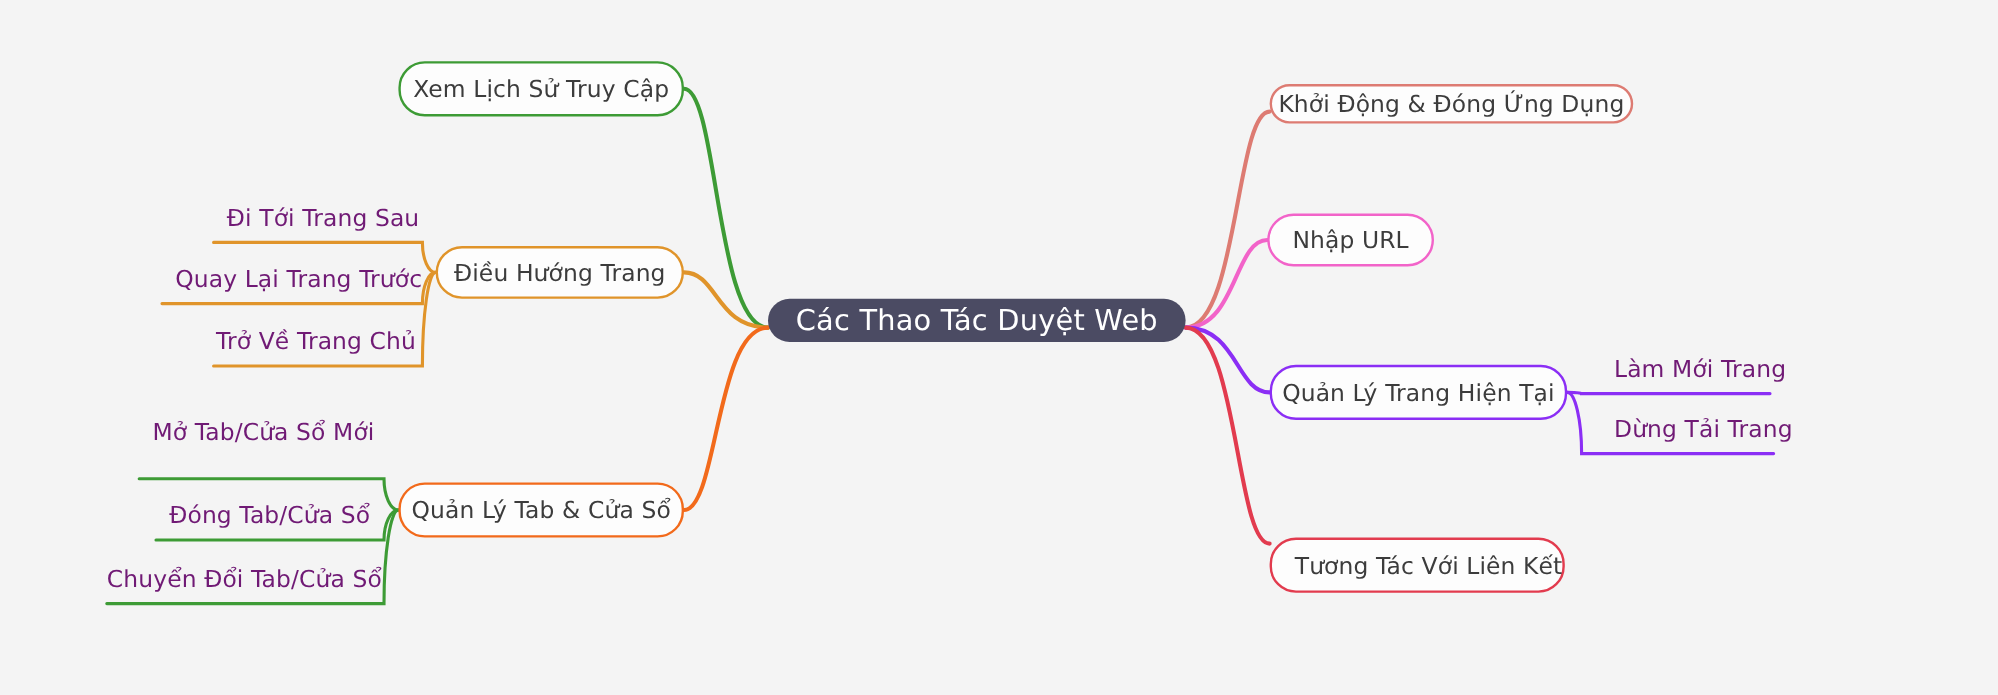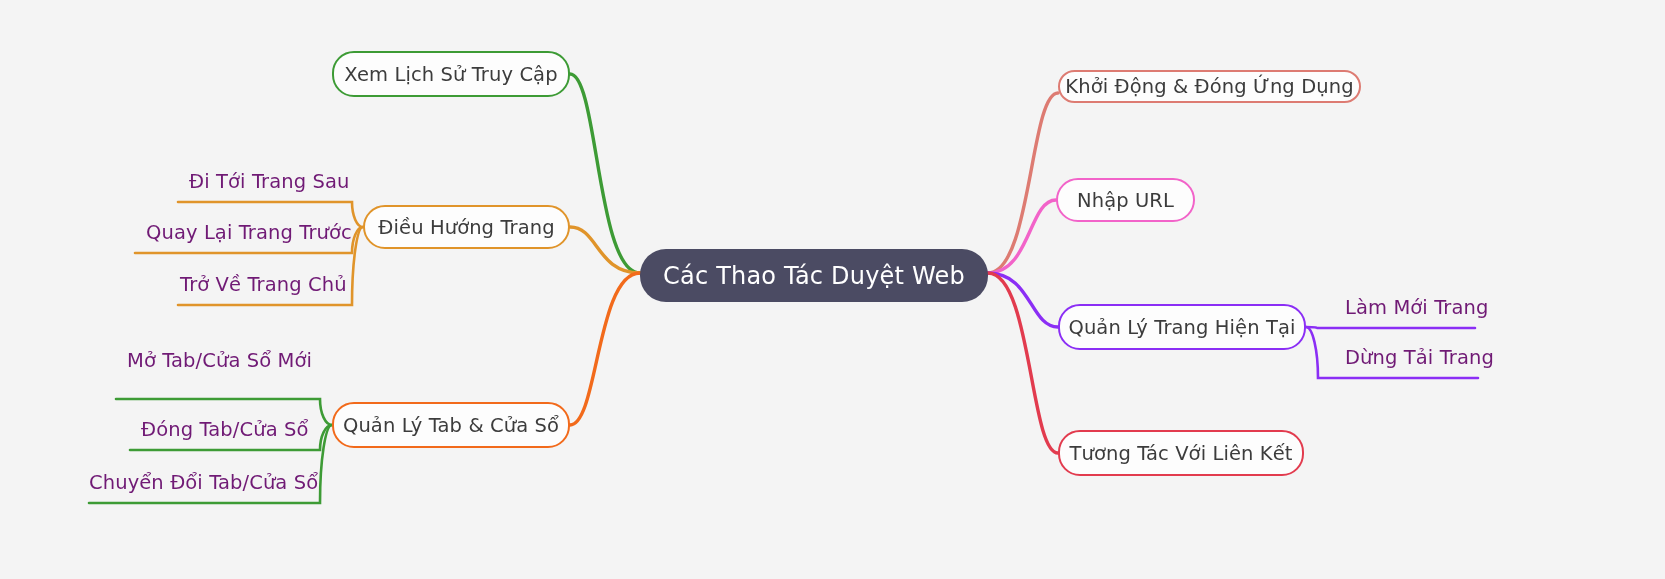--- a/index.html
+++ b/index.html
@@ -74,21 +74,21 @@
       <path d="M 332 425 C 325.4 425, 320 436.25, 320 450 L 130 450" fill="none" stroke="#3d9b35" stroke-width="2.6" stroke-linecap="round"></path>
       <path d="M 332 425 C 325.4 425, 320 460.1, 320 503 L 89 503" fill="none" stroke="#3d9b35" stroke-width="2.6" stroke-linecap="round"></path>
       <path d="M 988 273 C 1031.4 273, 1030 93, 1058 93" fill="none" stroke="#dd7b72" stroke-width="3.4" stroke-linecap="round"></path>
       <path d="M 988 273 C 1030.16 273, 1028.8 200, 1056 200" fill="none" stroke="#f263c9" stroke-width="3.4" stroke-linecap="round"></path>
       <path d="M 988 273 C 1031.4 273, 1030 327, 1058 327" fill="none" stroke="#8b2ef5" stroke-width="3.4" stroke-linecap="round"></path>
       <path d="M 1306 327 C 1312.6 327, 1318 327.45, 1318 328 L 1475 328" fill="none" stroke="#8b2ef5" stroke-width="2.6" stroke-linecap="round"></path>
       <path d="M 1306 327 C 1312.6 327, 1318 349.95, 1318 378 L 1478 378" fill="none" stroke="#8b2ef5" stroke-width="2.6" stroke-linecap="round"></path>
       <path d="M 988 273 C 1031.4 273, 1030 453, 1058 453" fill="none" stroke="#e23b4e" stroke-width="3.4" stroke-linecap="round"></path>
     </svg>
   <div id="nodes-layer">
-      <div class="node central" style="left: 640px; top: 249px; width: 348px; height: 53px; background: rgb(75, 75, 99); color: rgb(255, 255, 255);">
+      <div class="node central" style="left: 640px; top: 249px; width: 348px; height: 36px; background: rgb(75, 75, 99); color: rgb(255, 255, 255);">
         <span>Các Thao Tác Duyệt Web</span>
       </div>
       <div class="node" style="left: 332px; top: 51px; width: 238px; height: 46px; border-color: rgb(61, 155, 53);">
         <span>Xem Lịch Sử Truy Cập</span>
       </div>
       <div class="node" style="left: 363px; top: 205px; width: 207px; height: 44px; border-color: rgb(224, 148, 42); text-align: right;">
         <span>Điều Hướng Trang</span>
       </div>
       <div class="leaf-label" style="left: 189px; top: 170px;">Đi Tới Trang Sau</div>
       <div class="leaf-label" style="left: 146px; top: 221px;">Quay Lại Trang Trước</div>
@@ -103,17 +103,17 @@
         <span>Khởi Động &amp; Đóng Ứng Dụng</span>
       </div>
       <div class="node" style="left: 1056px; top: 178px; width: 139px; height: 44px; border-color: rgb(242, 99, 201);">
         <span>Nhập URL</span>
       </div>
       <div class="node" style="left: 1058px; top: 304px; width: 248px; height: 46px; border-color: rgb(139, 46, 245);">
         <span>Quản Lý Trang Hiện Tại</span>
       </div>
       <div class="leaf-label" style="left: 1345px; top: 296px;">Làm Mới Trang</div>
       <div class="leaf-label" style="left: 1345px; top: 346px;">Dừng Tải Trang</div>
-      <div class="node" style="left: 1058px; top: 430px; width: 246px; height: 46px; border-color: rgb(226, 59, 78);">
+      <div class="node" style="left: 1058px; top: 448px; width: 246px; height: 46px; border-color: rgb(226, 59, 78); justify-content: flex-end;">
         <span>Tương Tác Với Liên Kết</span>
       </div>
     </div>
 </div>
 
 </body></html>

